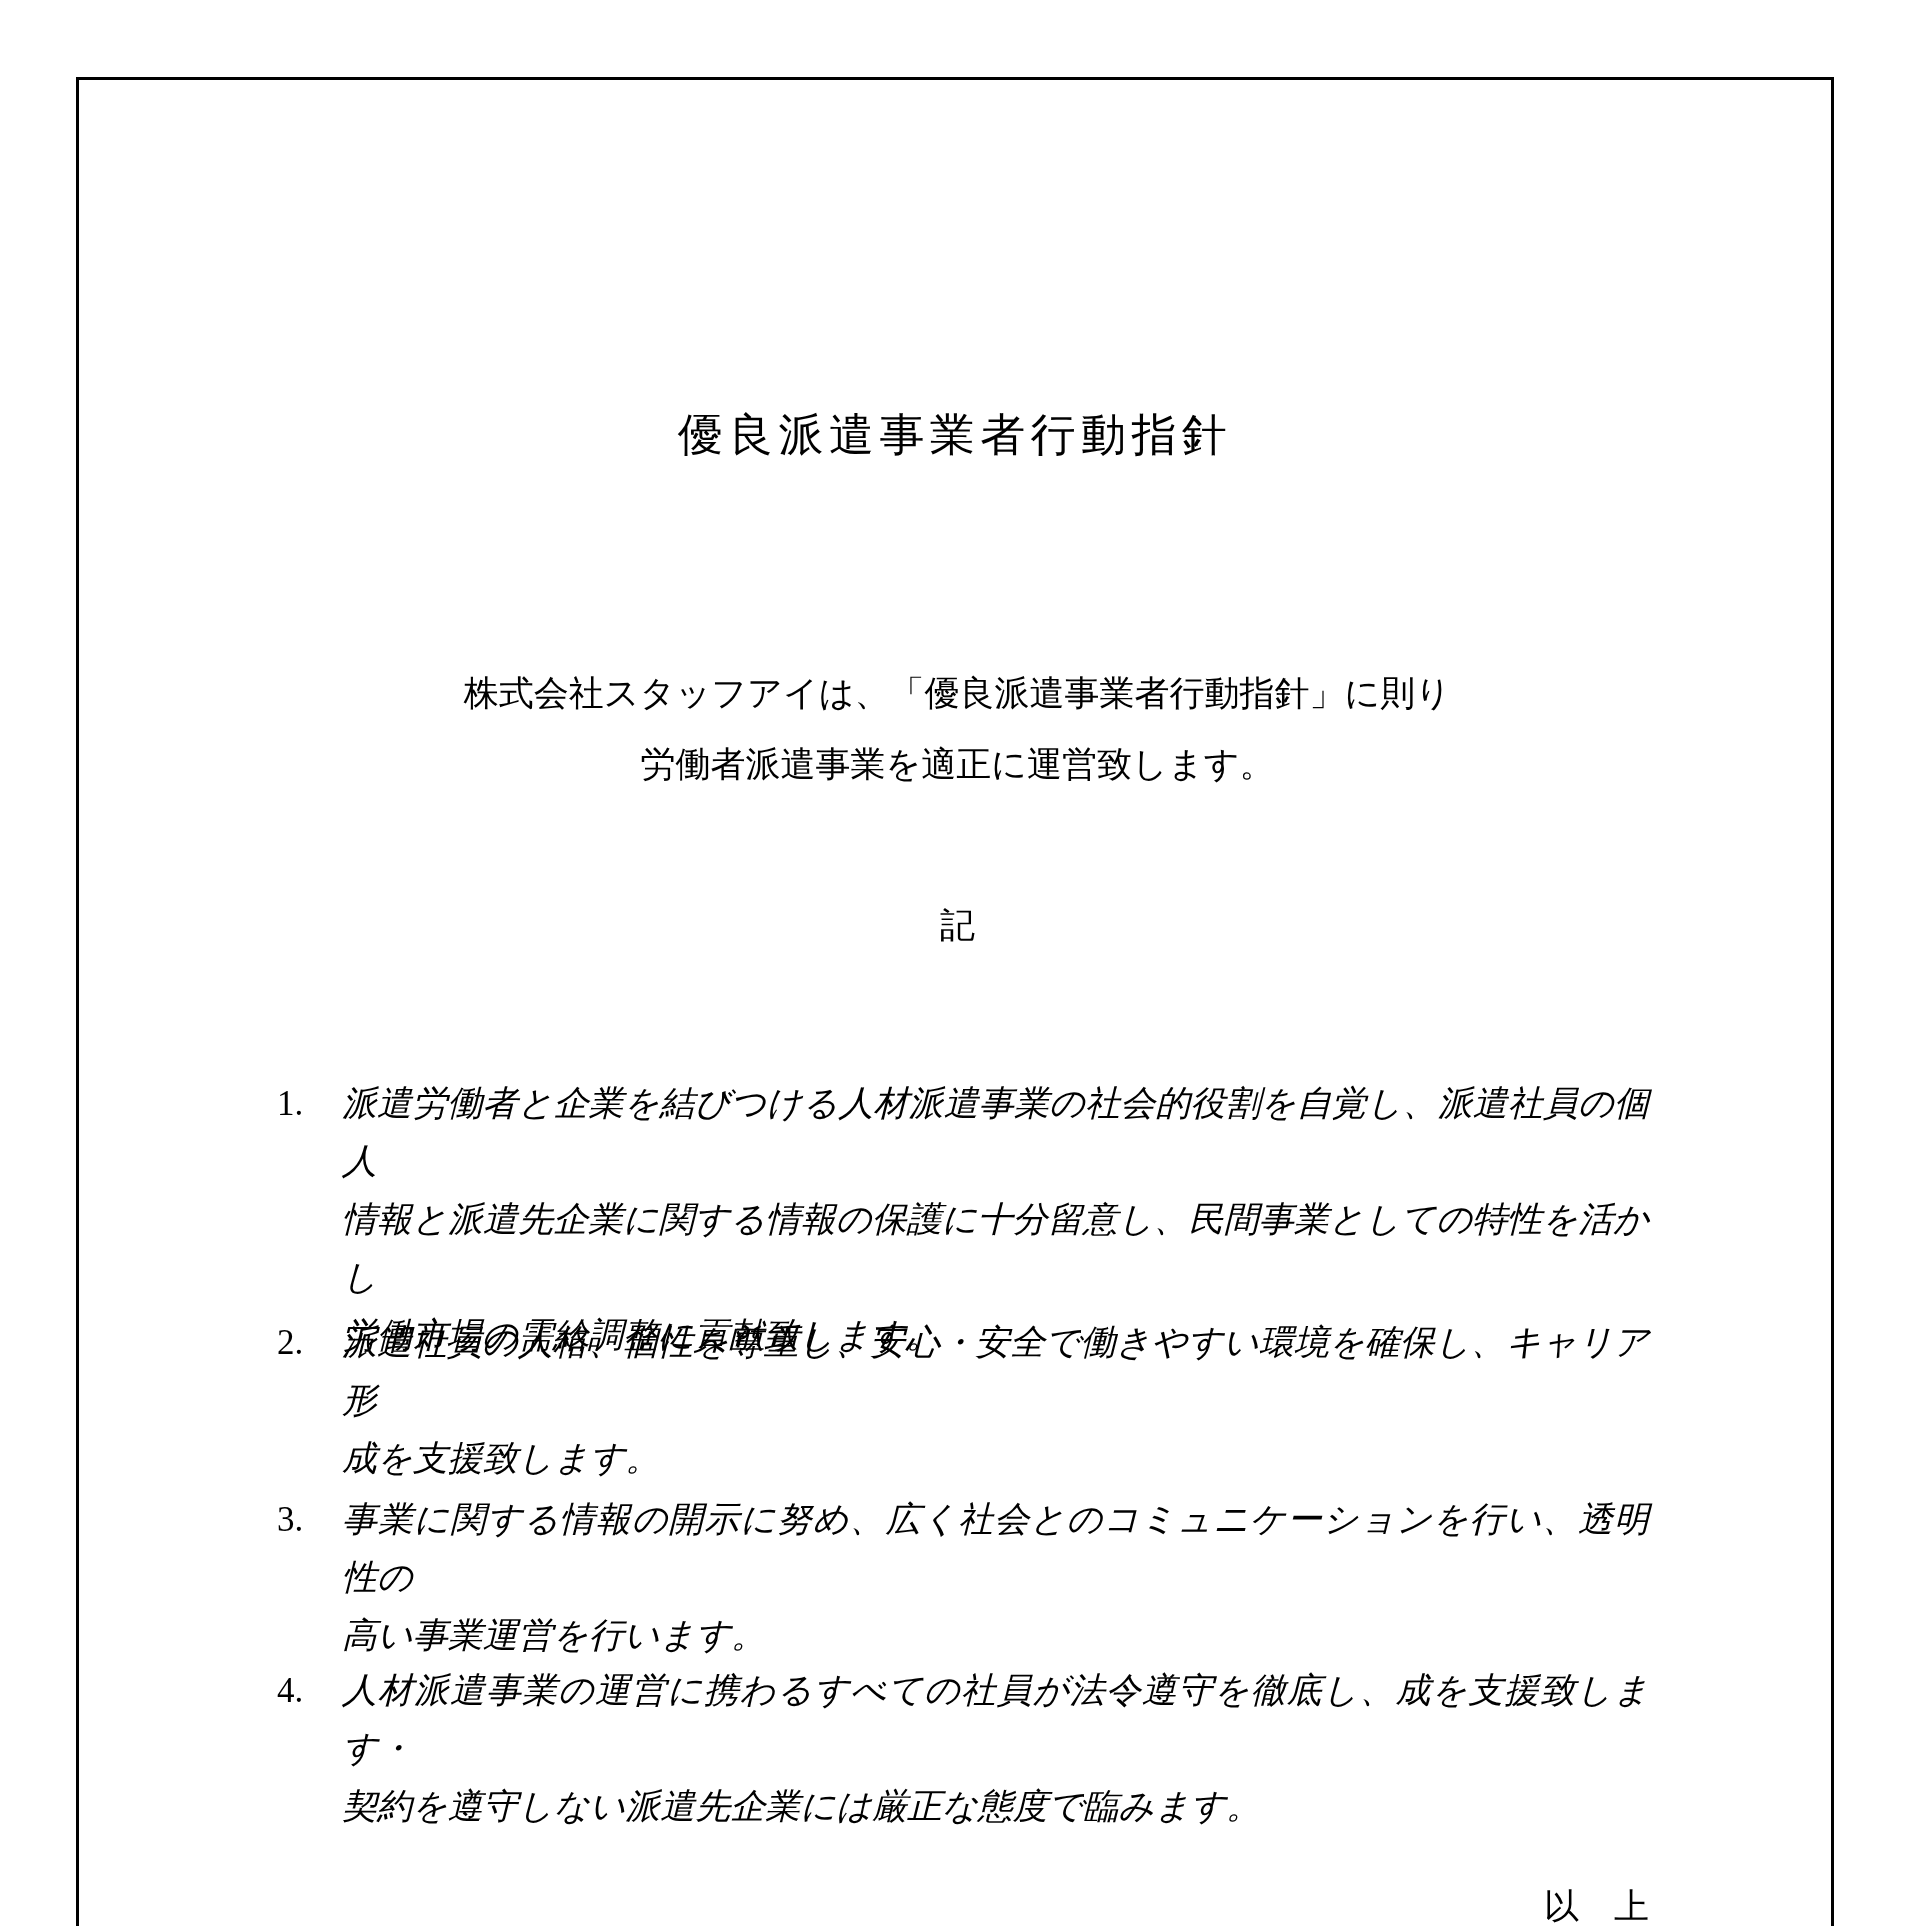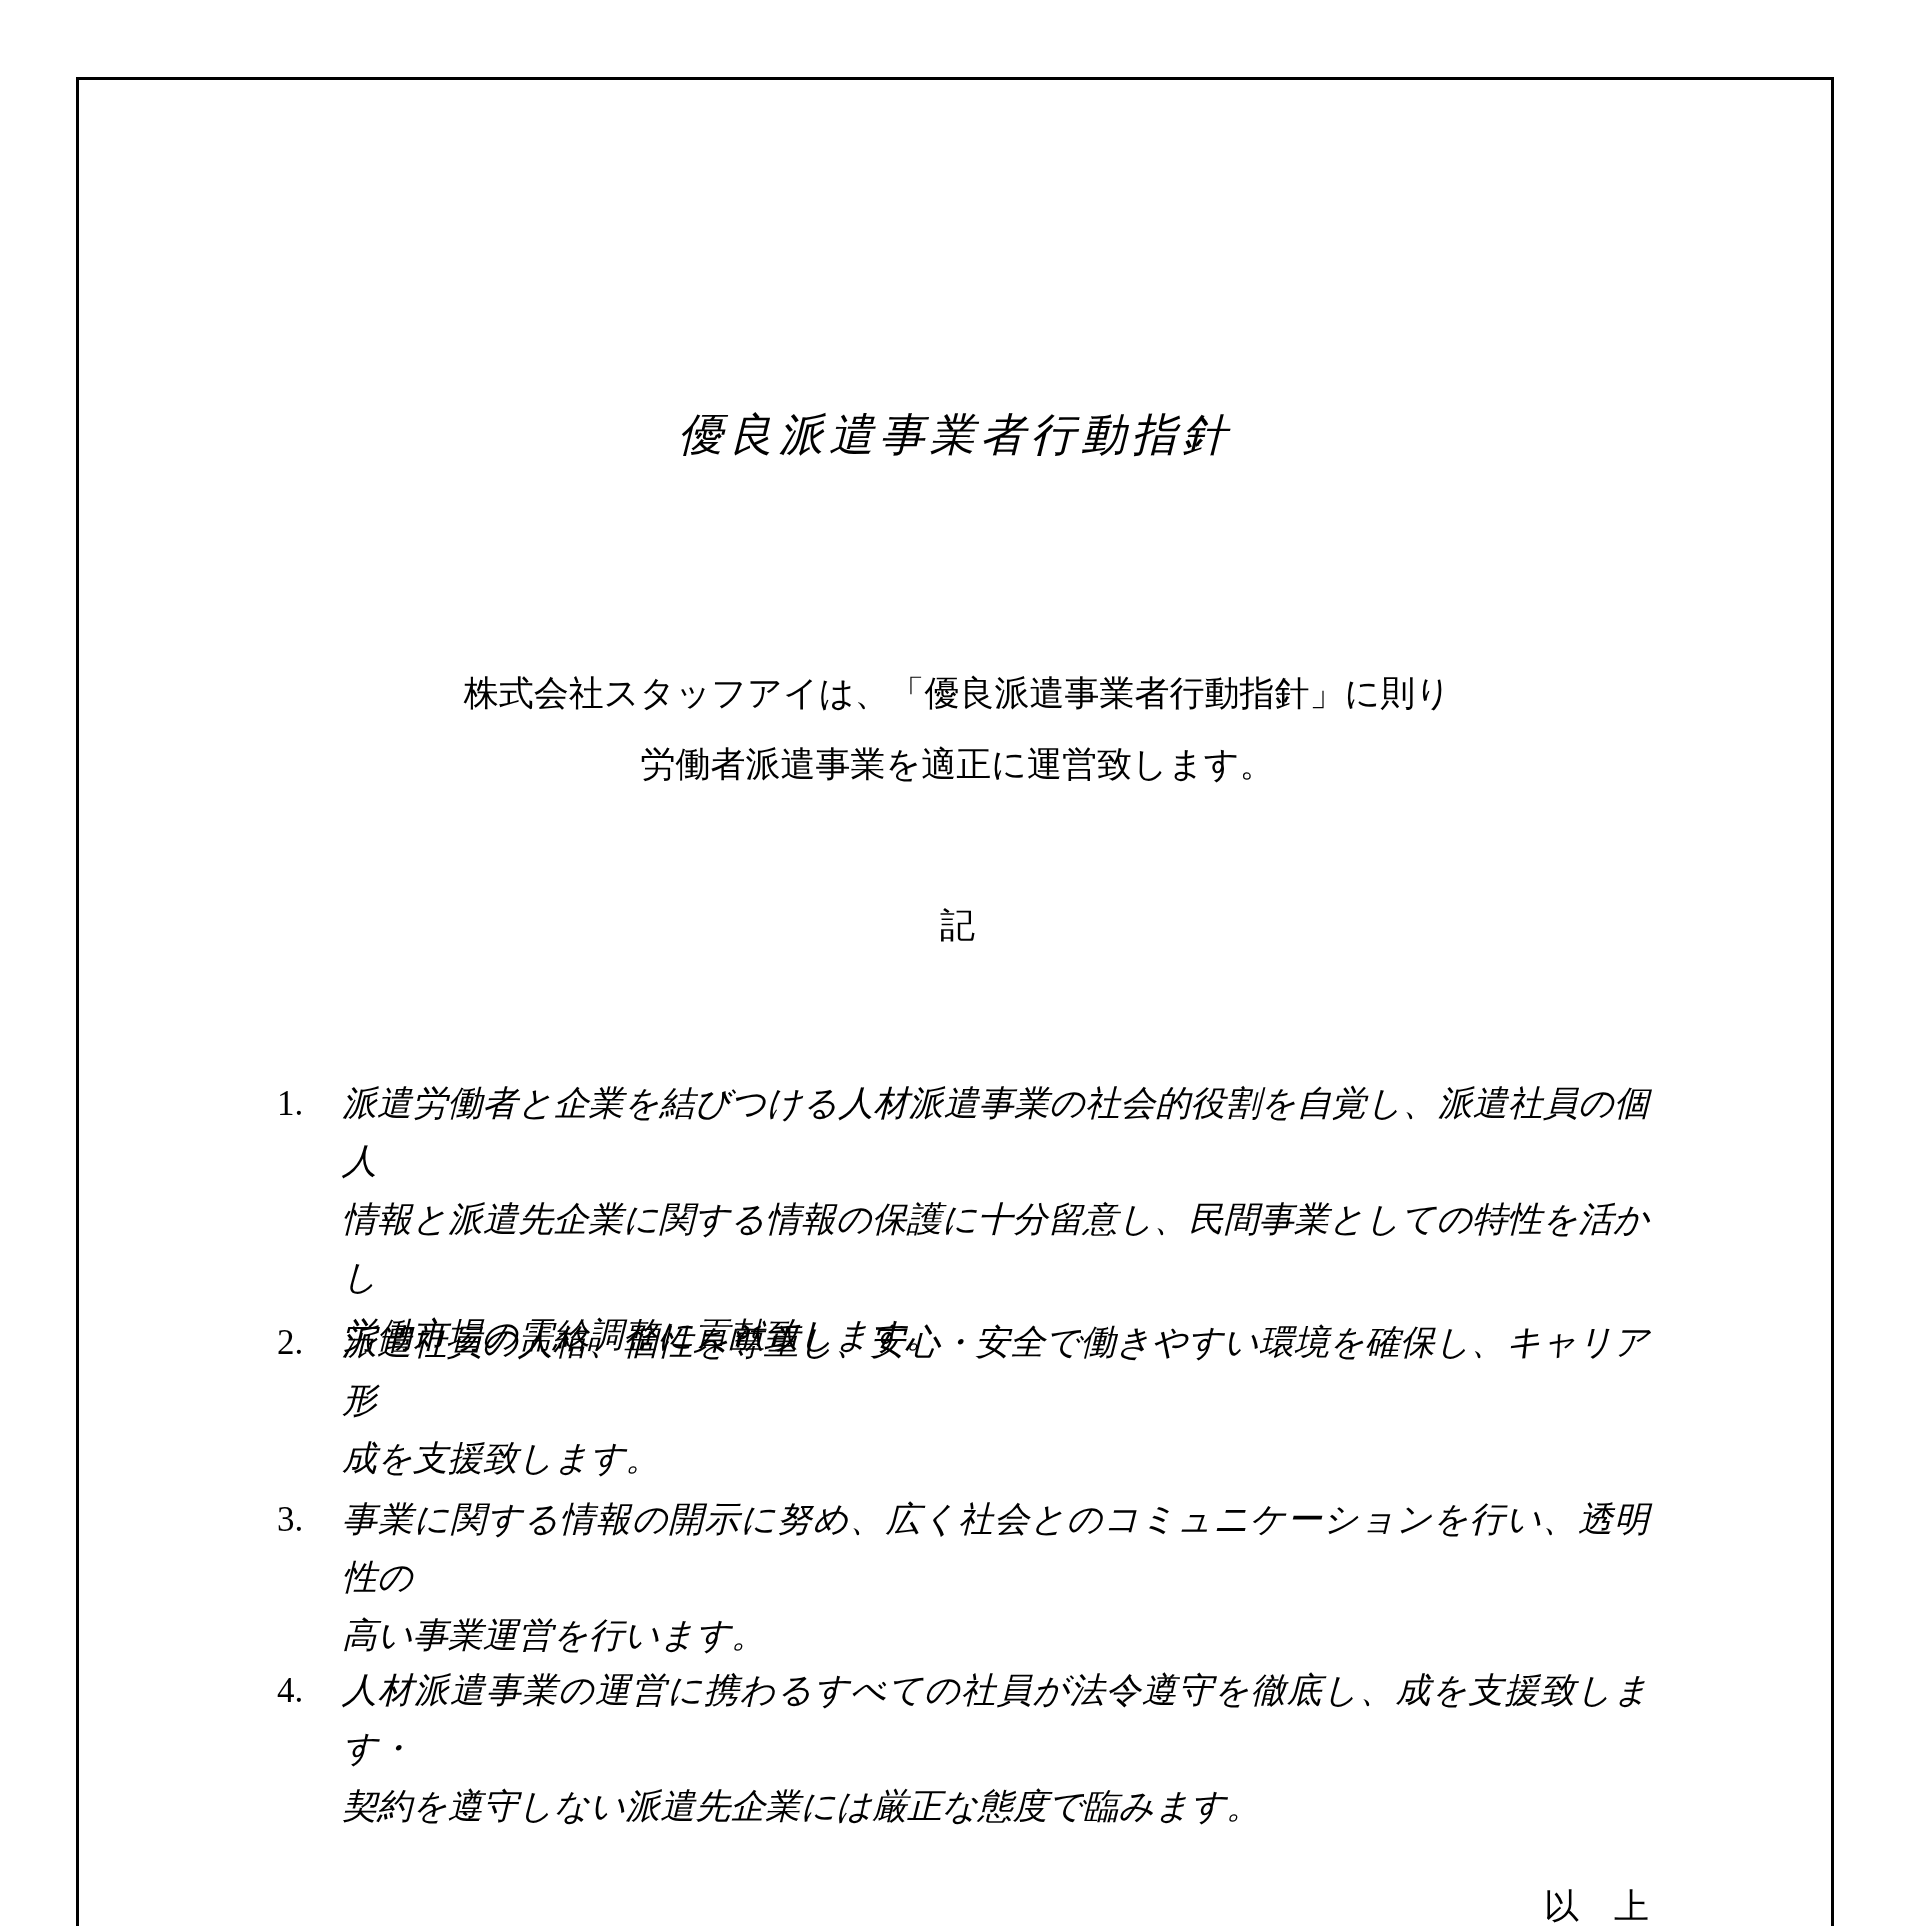--- a/index.html
+++ b/index.html
@@ -34,21 +34,20 @@
     left: 0;
     right: 0;
     top: 404px;
     margin: 0;
     text-align: center;
     font-size: 45px;
     font-weight: normal;
     letter-spacing: 5.4px;
     line-height: 62px;
     white-space: nowrap;
-    font-style: italic;
   }
   .intro {
     position: absolute;
     left: 270px;
     width: 1375px;
     top: 658px;
     text-align: center;
     font-size: 35px;
     line-height: 71px;
     white-space: pre-line;

